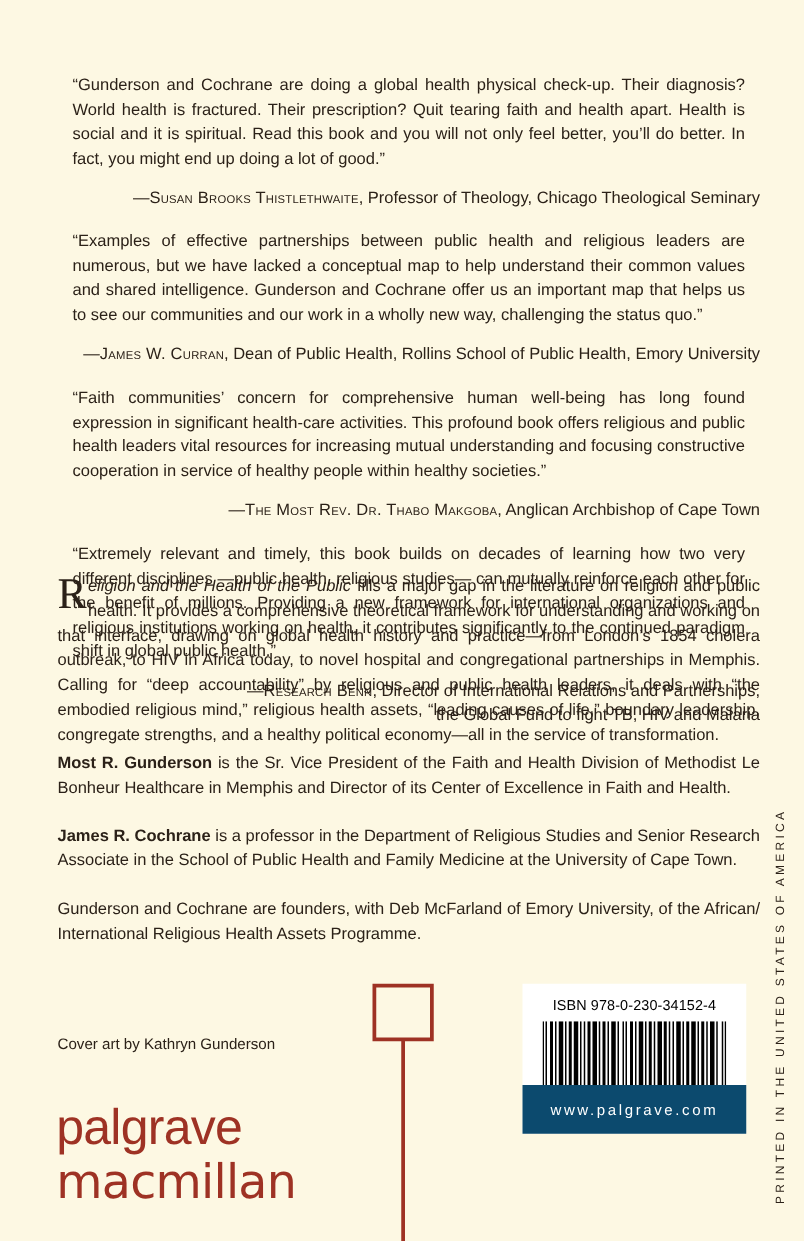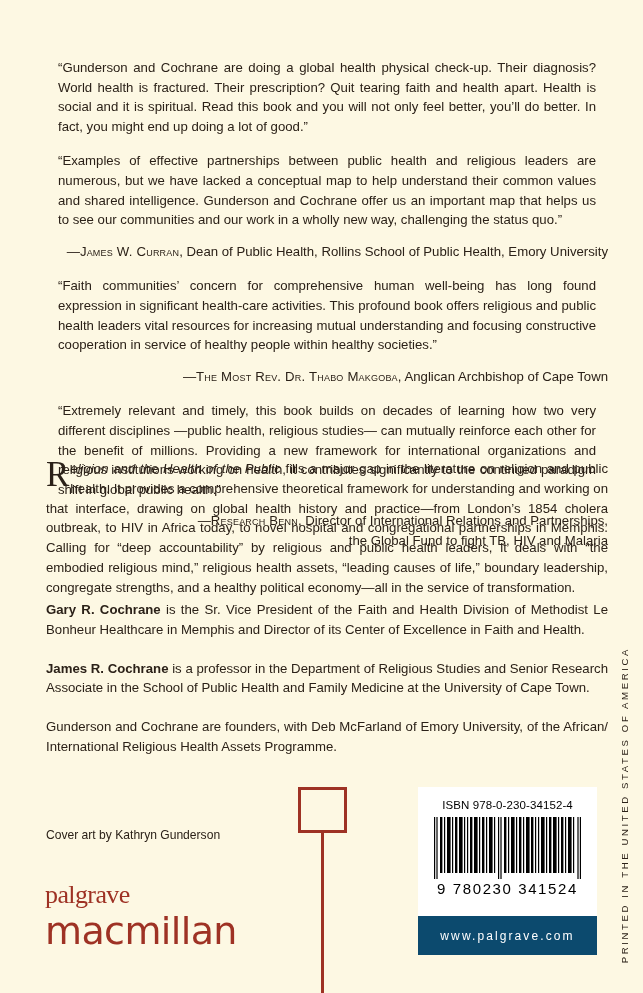--- a/index.html
+++ b/index.html
@@ -137,42 +137,42 @@
 
   
   .wordmark {
     position: absolute;
     left: 45px;
     top: 882px;
     color: #9e3224;
     line-height: 1;
   }
   .wm-palgrave {
-    font-family: Liberation Serif, serif;
-    font-size: 26px;
+    font-family: Liberation Sans, sans-serif;
+    font-size: 40px;
     letter-spacing: -0.6px;
     display: block;
     font-weight: 400;
   }
   .wm-macmillan {
     font-family: "DejaVu Sans", sans-serif;
     font-size: 38px;
     letter-spacing: -0.6px;
     display: block;
     margin-top: 4px;
     font-weight: 400;
   }
 
   
   .barcode-panel {
     position: absolute;
     left: 418px;
     top: 787px;
     width: 179px;
-    height: 168px;
+    height: 120px;
     background: #ffffff;
     box-sizing: border-box;
   }
   .isbn-text {
     text-align: center;
     font-family: "Liberation Sans", sans-serif;
     font-size: 11.5px;
     color: #000000;
     padding-top: 12px;
     letter-spacing: 0.1px;
@@ -232,20 +232,21 @@
 </style>
 </head>
 <body>
 
 <div id="cover">
 
   <div class="quotes">
 
     <div class="quote-block">
       <p class="quote-text">“Gunderson and Cochrane are doing a global health physical check-up. Their diagnosis? World health is fractured. Their prescription? Quit tearing faith and health apart. Health is social and it is spiritual. Read this book and you will not only feel better, you’ll do better. In fact, you might end up doing a lot of good.”</p>
+      <p class="quote-attr"><span>—</span><span class="smallcaps">Susan Brooks Thistlethwaite</span><span>, Professor of Theology, Chicago Theological Seminary</span></p>
     </div>
 
     <div class="quote-block">
       <p class="quote-text">“Examples of effective partnerships between public health and religious leaders are numerous, but we have lacked a conceptual map to help understand their common values and shared intelligence. Gunderson and Cochrane offer us an important map that helps us to see our communities and our work in a wholly new way, challenging the status quo.”</p>
       <p class="quote-attr"><span>—</span><span class="smallcaps">James W. Curran</span><span>, Dean of Public Health, Rollins School of Public Health, Emory University</span></p>
     </div>
 
     <div class="quote-block">
       <p class="quote-text">“Faith communities’ concern for comprehensive human well-being has long found expression in significant health-care activities. This profound book offers religious and public health leaders vital resources for increasing mutual understanding and focusing constructive cooperation in service of healthy people within healthy societies.”</p>
       <p class="quote-attr"><span>—</span><span class="smallcaps">The Most Rev. Dr. Thabo Makgoba</span><span>, Anglican Archbishop of Cape Town</span></p>
@@ -257,21 +258,21 @@
       <p class="quote-attr">the Global Fund to fight TB, HIV and Malaria</p>
     </div>
 
   </div>
 
   <div class="description">
     <p class="desc-text"><span class="dropcap">R</span><span class="booktitle">eligion and the Health of the Public</span><span> fills a major gap in the literature on religion and public health. It provides a comprehensive theoretical framework for understanding and working on that interface, drawing on global health history and practice—from London’s 1854 cholera outbreak, to HIV in Africa today, to novel hospital and congregational partnerships in Memphis. Calling for “deep accountability” by religious and public health leaders, it deals with “the embodied religious mind,” religious health assets, “leading causes of life,” boundary leadership, congregate strengths, and a healthy political economy—all in the service of transformation.</span></p>
   </div>
 
   <div class="bios">
-    <p class="bio"><span class="bio-name">Gary R. Cochrane</span><span> is the Sr. Vice President of the Faith and Health Division of Methodist Le Bonheur Healthcare in Memphis and Director of its Center of Excellence in Faith and Health.</span></p>
+    <p class="bio"><span class="bio-name">Most R. Gunderson</span><span> is the Sr. Vice President of the Faith and Health Division of Methodist Le Bonheur Healthcare in Memphis and Director of its Center of Excellence in Faith and Health.</span></p>
     <p class="bio"><span class="bio-name">James R. Cochrane</span><span> is a professor in the Department of Religious Studies and Senior Research Associate in the School of Public Health and Family Medicine at the University of Cape Town.</span></p>
     <p class="bio"><span>Gunderson and Cochrane are founders, with Deb McFarland of Emory University, of the African/ International Religious Health Assets Programme.</span></p>
   </div>
 
   <div class="deco-square"></div>
   <div class="deco-stem"></div>
 
   <div class="credits">
     <p class="credit-line">Cover art by Kathryn Gunderson</p>
   </div>

